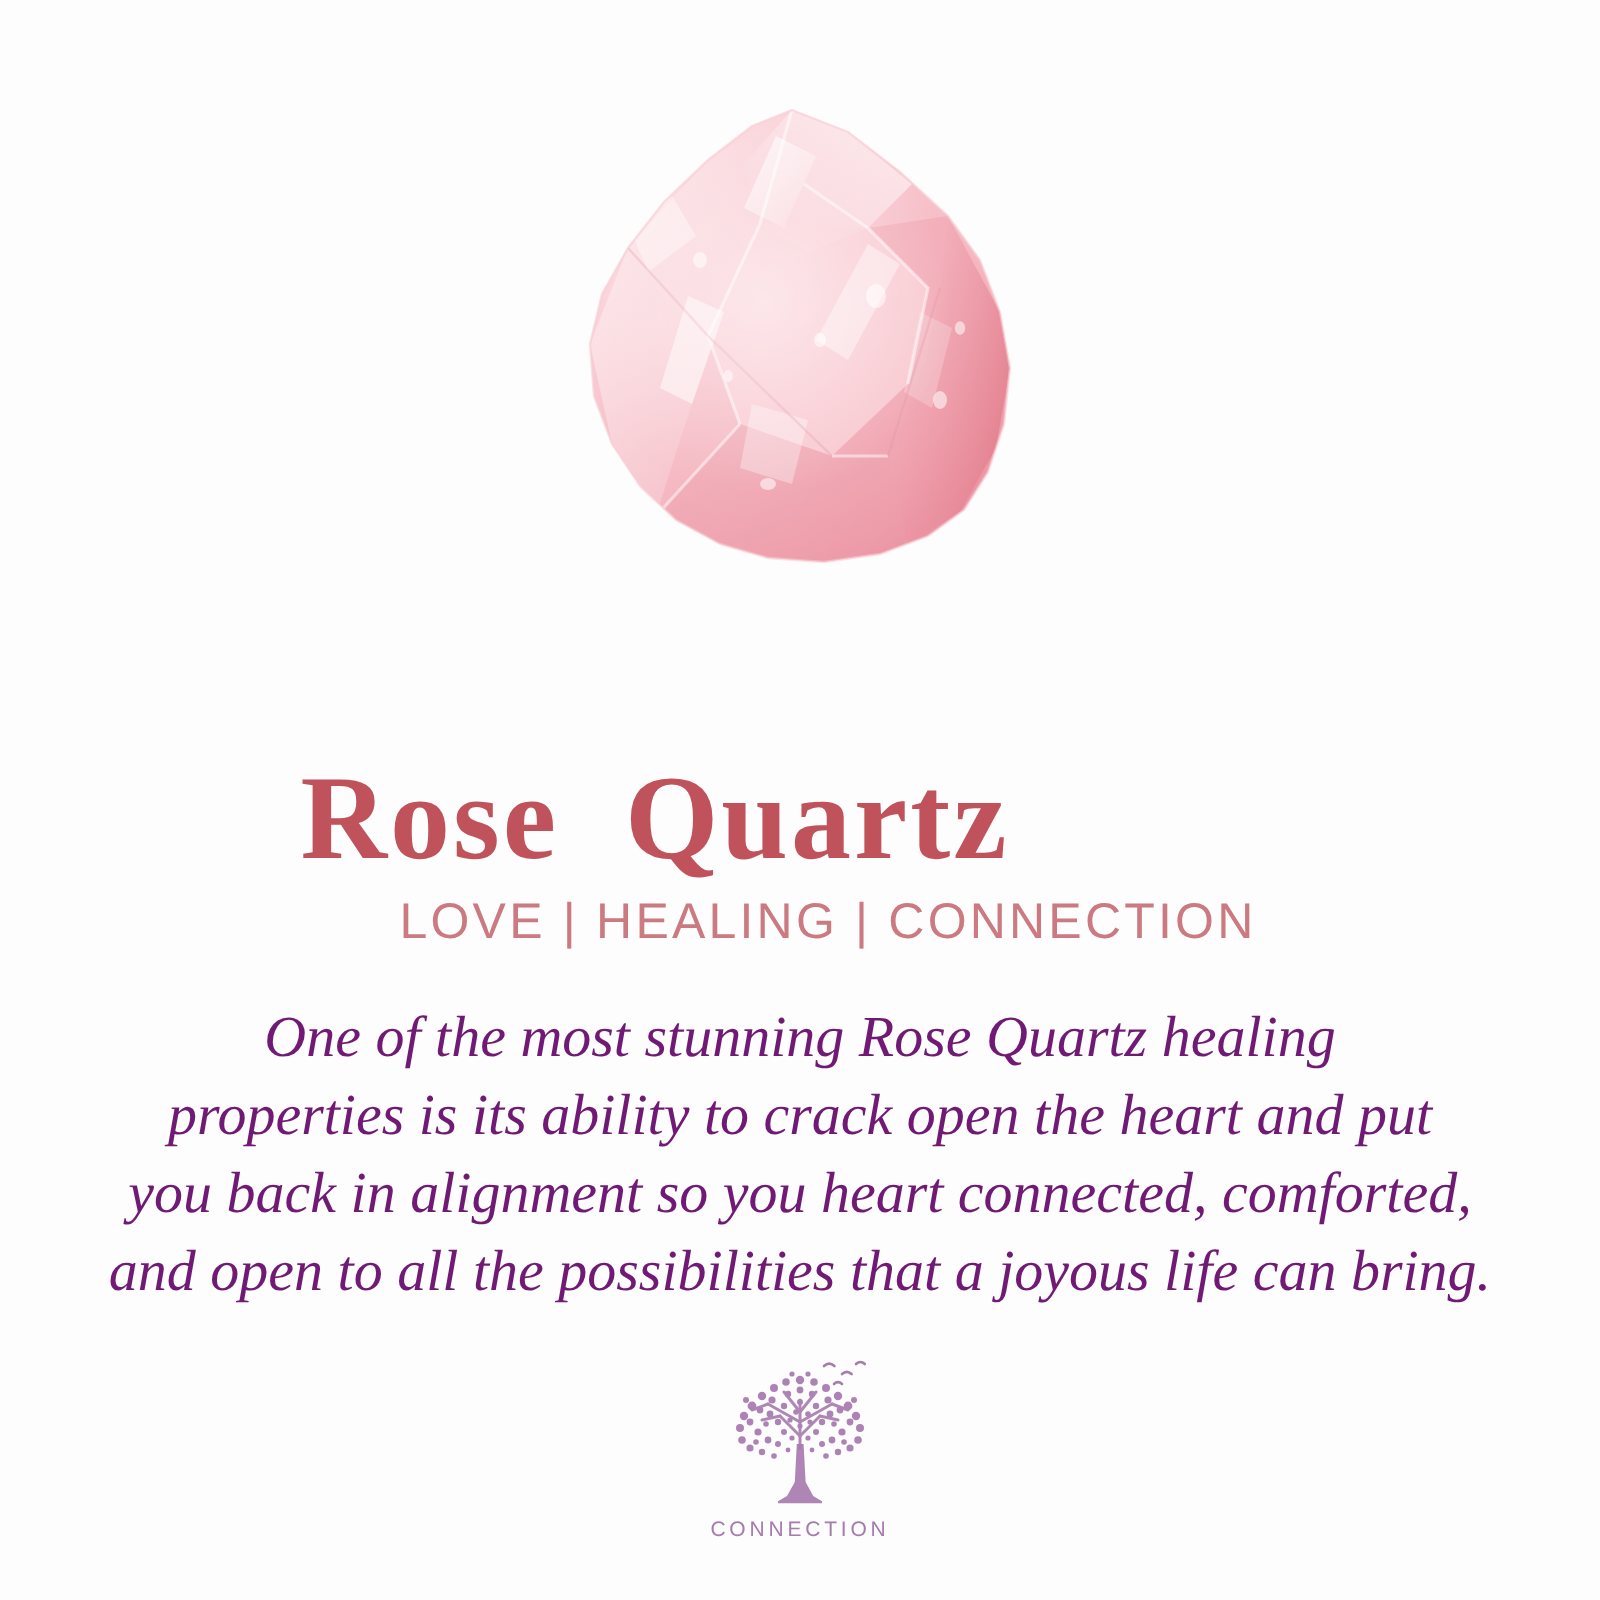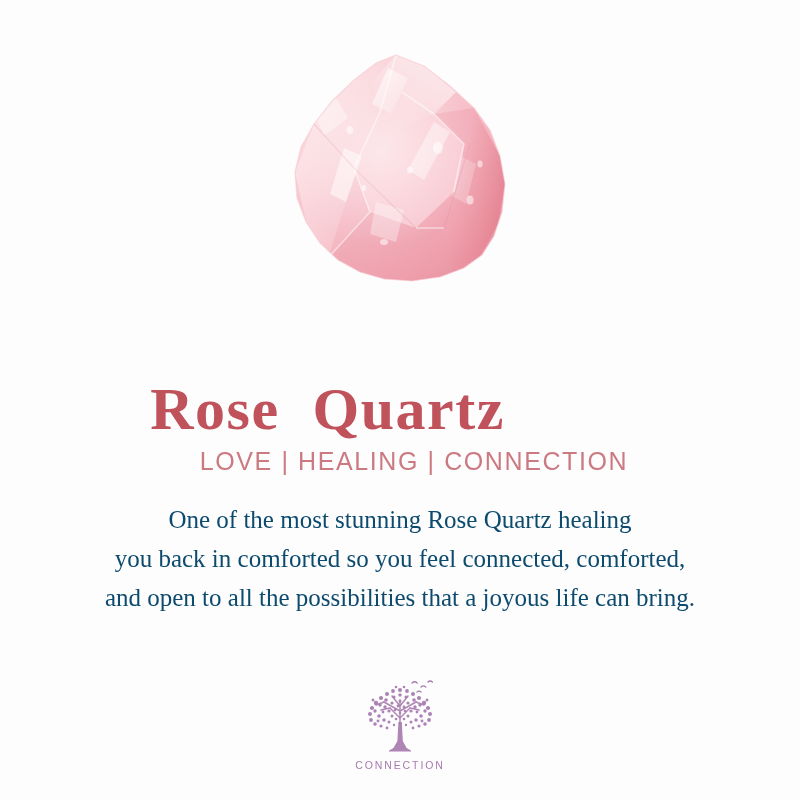--- a/index.html
+++ b/index.html
@@ -71,23 +71,24 @@
   }
 
   
   .body-copy {
     position: absolute;
     left: 34px;
     top: 500px;
     width: 732px;
     text-align: center;
     font-family: "Liberation Serif", "DejaVu Serif", serif;
-    font-size: 25px;
+    font-size: 29px;
     line-height: 39px;
-    color: #0c4a6e;
+    color: #701a75;
+    font-style: italic;
   }
   .body-line {
     display: block;
     white-space: nowrap;
   }
 
   
   .logo {
     position: absolute;
     left: 0;
@@ -211,21 +212,22 @@
                L70 28 L92 11 Z" fill="none" stroke="#f7cdd4" stroke-width="1.2" stroke-opacity="0.6"></path>
     </svg>
   </div>
 
   <h1 class="title">Rose  Quartz</h1>
 
   <div class="subtitle">LOVE | HEALING | CONNECTION</div>
 
   <div class="body-copy">
     <span class="body-line">One of the most stunning Rose Quartz healing</span>
-    <span class="body-line">you back in comforted so you feel connected, comforted,</span>
+    <span class="body-line">properties is its ability to crack open the heart and put</span>
+    <span class="body-line">you back in alignment so you heart connected, comforted,</span>
     <span class="body-line">and open to all the possibilities that a joyous life can bring.</span>
   </div>
 
   <div class="logo">
     <svg class="logo-mark" viewBox="0 0 82 78" aria-hidden="true">
       <g fill="#a77bae">
 
         <path d="M39.4 44 L38.4 63 L34.5 70 L30 72.6 L30 73.6 L52 73.6 L52 72.6 L47.6 70 L43.8 63 L42.8 44 Z" opacity="0.92"></path>
 
         <g stroke="#a77bae" stroke-width="1.5" fill="none" opacity="0.9" stroke-linecap="round">

